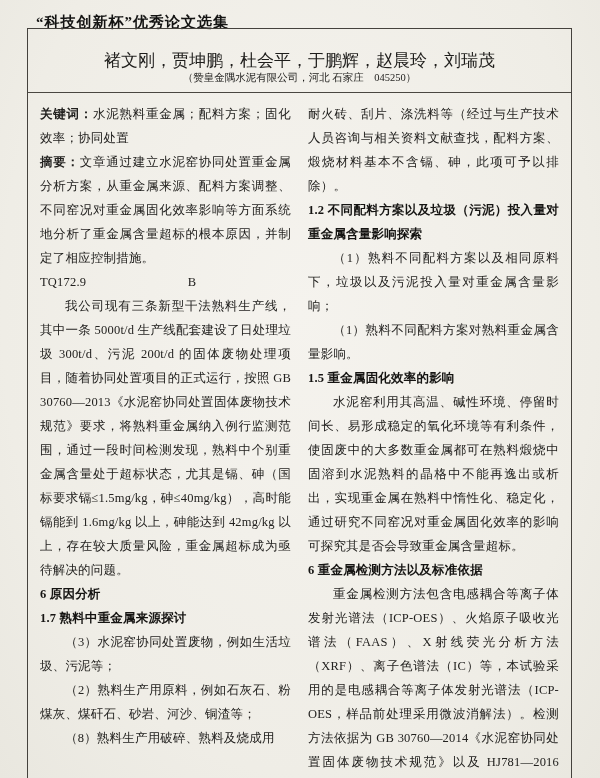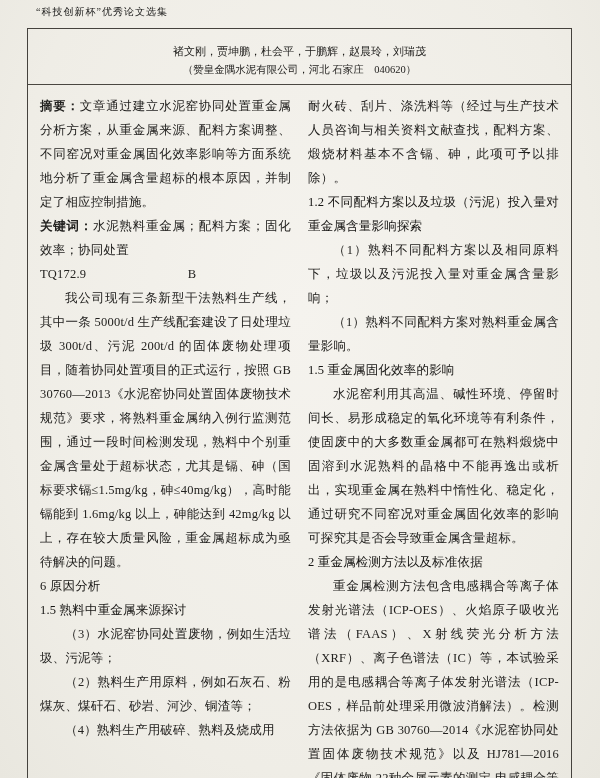--- a/index.html
+++ b/index.html
@@ -13,23 +13,23 @@
     height: 778px;
     margin: 0 auto;
     background: #f1efe9;
     background-image: radial-gradient(ellipse at 50% 40%, #f5f3ee 0%, #efede6 70%, #e9e7df 100%);
     color: #1e1d1b;
     overflow: hidden;
   }
   .booklet-header {
     position: absolute;
     left: 36px;
-    top: 5px;
-    font-size: 10px;
-    font-weight: normal;
+    top: 13px;
+    font-size: 15px;
+    font-weight: bold;
     letter-spacing: 1px;
     color: #141413;
   }
   .frame {
     position: absolute;
     left: 27px;
     top: 28px;
     width: 545px;
     height: 880px; 
     box-sizing: border-box;
@@ -38,25 +38,24 @@
   }
   .title {
     margin: 2px 6px 0 6px;
     text-align: center;
     font-size: 15px;
     font-weight: bold;
     line-height: 22px;
     color: #121110;
   }
   .authors {
-    margin: 4px 0 3px 0;
+    margin: 12px 0 3px 0;
     text-align: center;
-    font-size: 11px;
+    font-size: 17px;
     line-height: 15px;
-    font-family: Liberation Mono, monospace;
   }
   .affiliation {
     margin: 0 0 7px 0;
     text-align: center;
     font-size: 10.5px;
     line-height: 14px;
   }
   .divider {
     border: none;
     border-top: 1px solid #4a4741;
@@ -69,61 +68,61 @@
   .col {
     flex: 1;
     min-width: 0;
     font-size: 12.5px;
     line-height: 24px;
     text-align: justify;
     letter-spacing: 0.2px;
     color: #22211f;
   }
   p.para { margin: 0; }
-  p.heading { font-weight: normal; color: #151412; }
+  p.heading { font-weight: bold; color: #151412; }
   p.body { text-indent: 2em; }
   p.plain { text-indent: 0; }
   p.labeled { text-indent: 0; }
   p.meta { text-indent: 0; }
   .label { font-weight: bold; }
 </style>
 </head>
 <body>
 
 <div class="page">
 
   <div class="booklet-header">“科技创新杯”优秀论文选集</div>
 
   <div class="frame">
 
 
     <div class="authors">褚文刚，贾坤鹏，杜会平，于鹏辉，赵晨玲，刘瑞茂</div>
 
-    <div class="affiliation">（赞皇金隅水泥有限公司，河北 石家庄　040620）</div>
+    <div class="affiliation">（赞皇金隅水泥有限公司，河北 石家庄　045250）</div>
 
     <hr class="divider">
 
     <div class="columns">
       <div class="col">
+          <p class="para labeled"><span class="label">关键词：</span>水泥熟料重金属；配料方案；固化效率；协同处置</p>
           <p class="para labeled"><span class="label">摘要：</span>文章通过建立水泥窑协同处置重金属分析方案，从重金属来源、配料方案调整、不同窑况对重金属固化效率影响等方面系统地分析了重金属含量超标的根本原因，并制定了相应控制措施。</p>
-          <p class="para labeled"><span class="label">关键词：</span>水泥熟料重金属；配料方案；固化效率；协同处置</p>
           <p class="para meta">TQ172.9　　　　　　　　B</p>
           <p class="para body">我公司现有三条新型干法熟料生产线，其中一条 5000t/d 生产线配套建设了日处理垃圾 300t/d、污泥 200t/d 的固体废物处理项目，随着协同处置项目的正式运行，按照 GB 30760—2013《水泥窑协同处置固体废物技术规范》要求，将熟料重金属纳入例行监测范围，通过一段时间检测发现，熟料中个别重金属含量处于超标状态，尤其是镉、砷（国标要求镉≤1.5mg/kg，砷≤40mg/kg），高时能镉能到 1.6mg/kg 以上，砷能达到 42mg/kg 以上，存在较大质量风险，重金属超标成为亟待解决的问题。</p>
           <p class="para heading">6 原因分析</p>
-          <p class="para heading">1.5 熟料中重金属来源探讨</p>
+          <p class="para heading">1.7 熟料中重金属来源探讨</p>
           <p class="para body">（3）水泥窑协同处置废物，例如生活垃圾、污泥等；</p>
           <p class="para body">（2）熟料生产用原料，例如石灰石、粉煤灰、煤矸石、砂岩、河沙、铜渣等；</p>
-          <p class="para body">（4）熟料生产用破碎、熟料及烧成用</p>
+          <p class="para body">（8）熟料生产用破碎、熟料及烧成用</p>
         </div>
       <div class="col">
           <p class="para plain">耐火砖、刮片、涤洗料等（经过与生产技术人员咨询与相关资料文献查找，配料方案、煅烧材料基本不含镉、砷，此项可予以排除）。</p>
           <p class="para heading">1.2 不同配料方案以及垃圾（污泥）投入量对重金属含量影响探索</p>
           <p class="para body">（1）熟料不同配料方案以及相同原料下，垃圾以及污泥投入量对重金属含量影响；</p>
           <p class="para body">（1）熟料不同配料方案对熟料重金属含量影响。</p>
           <p class="para heading">1.5 重金属固化效率的影响</p>
           <p class="para body">水泥窑利用其高温、碱性环境、停留时间长、易形成稳定的氧化环境等有利条件，使固废中的大多数重金属都可在熟料煅烧中固溶到水泥熟料的晶格中不能再逸出或析出，实现重金属在熟料中惰性化、稳定化，通过研究不同窑况对重金属固化效率的影响可探究其是否会导致重金属含量超标。</p>
-          <p class="para heading">2 重金属检测方法以及标准依据</p>
+          <p class="para heading">6 重金属检测方法以及标准依据</p>
           <p class="para body">重金属检测方法包含电感耦合等离子体发射光谱法（ICP-OES）、火焰原子吸收光谱法（FAAS）、X射线荧光分析方法（XRF）、离子色谱法（IC）等，本试验采用的是电感耦合等离子体发射光谱法（ICP-OES，样品前处理采用微波消解法）。检测方法依据为 GB 30760—2014《水泥窑协同处置固体废物技术规范》以及 HJ781—2016《固体废物 22种金属元素的测定 电感耦合等离子体发射光谱</p>
         </div>
     </div>
 
   </div>
 </div>
 
 </body></html>

